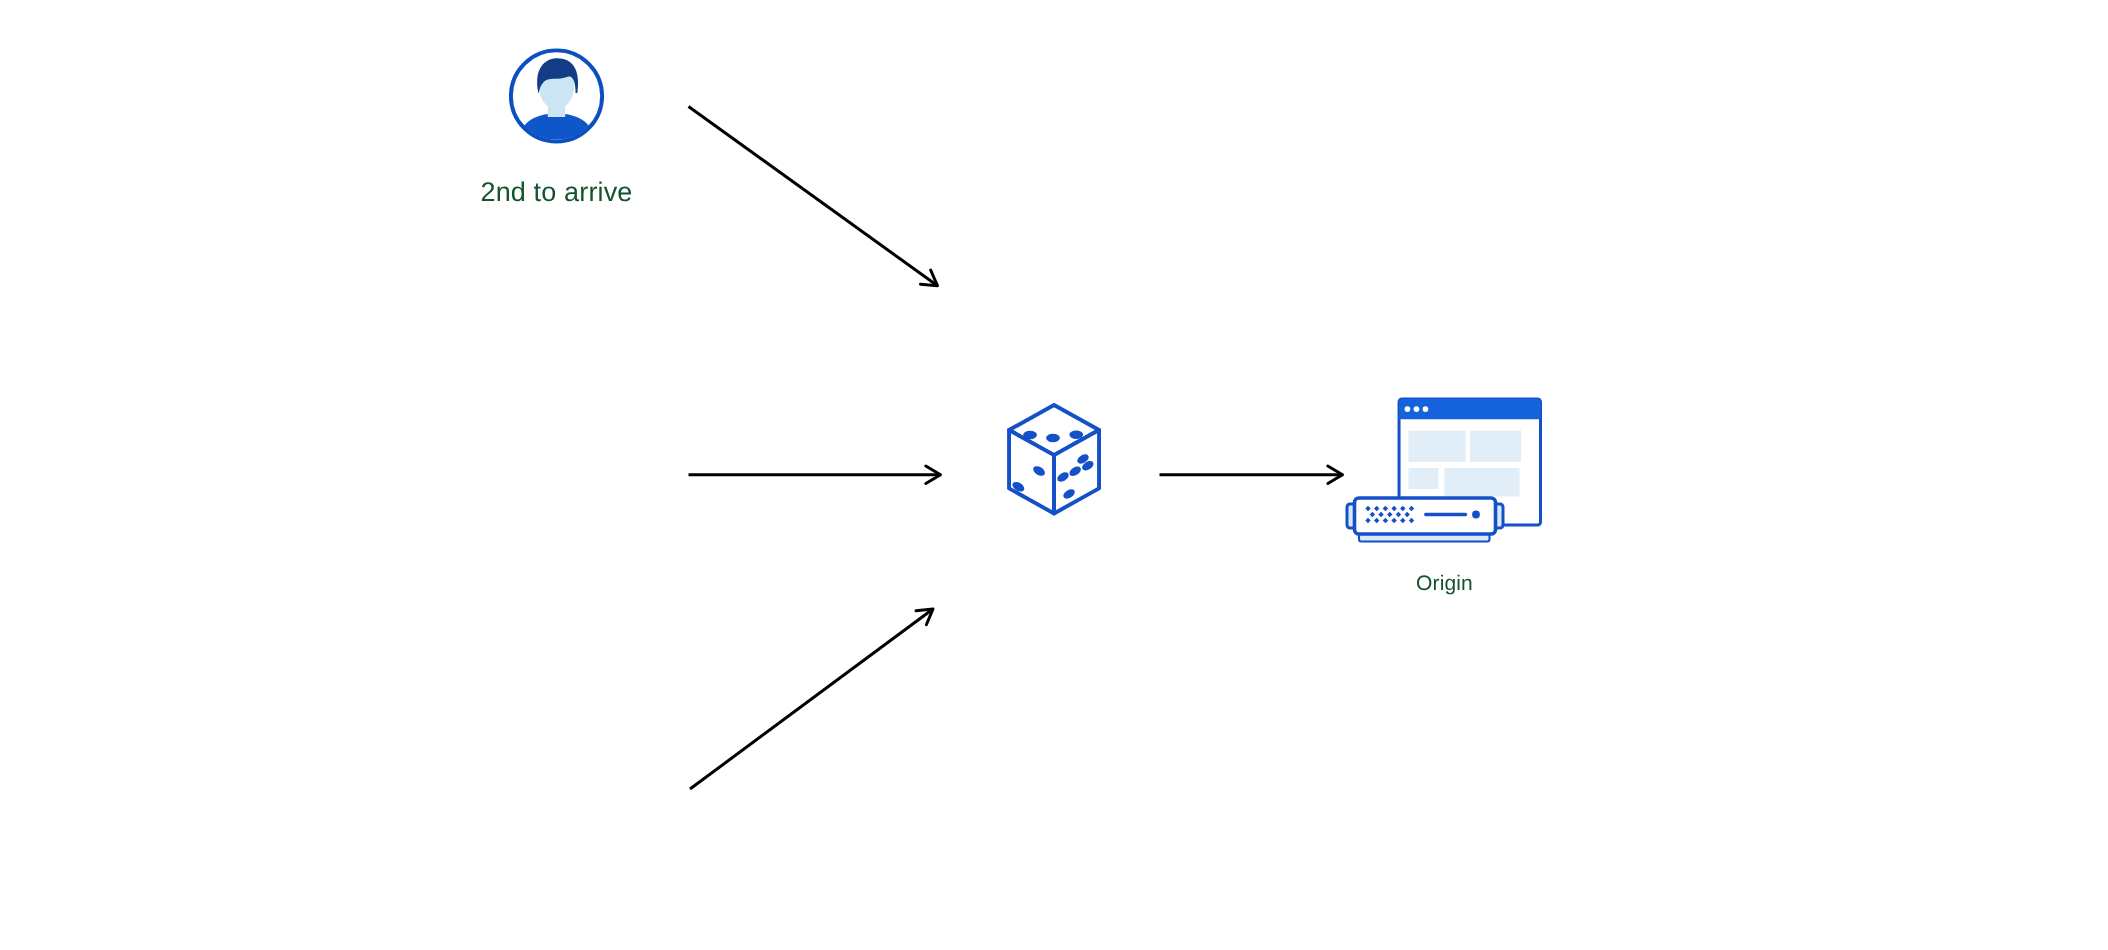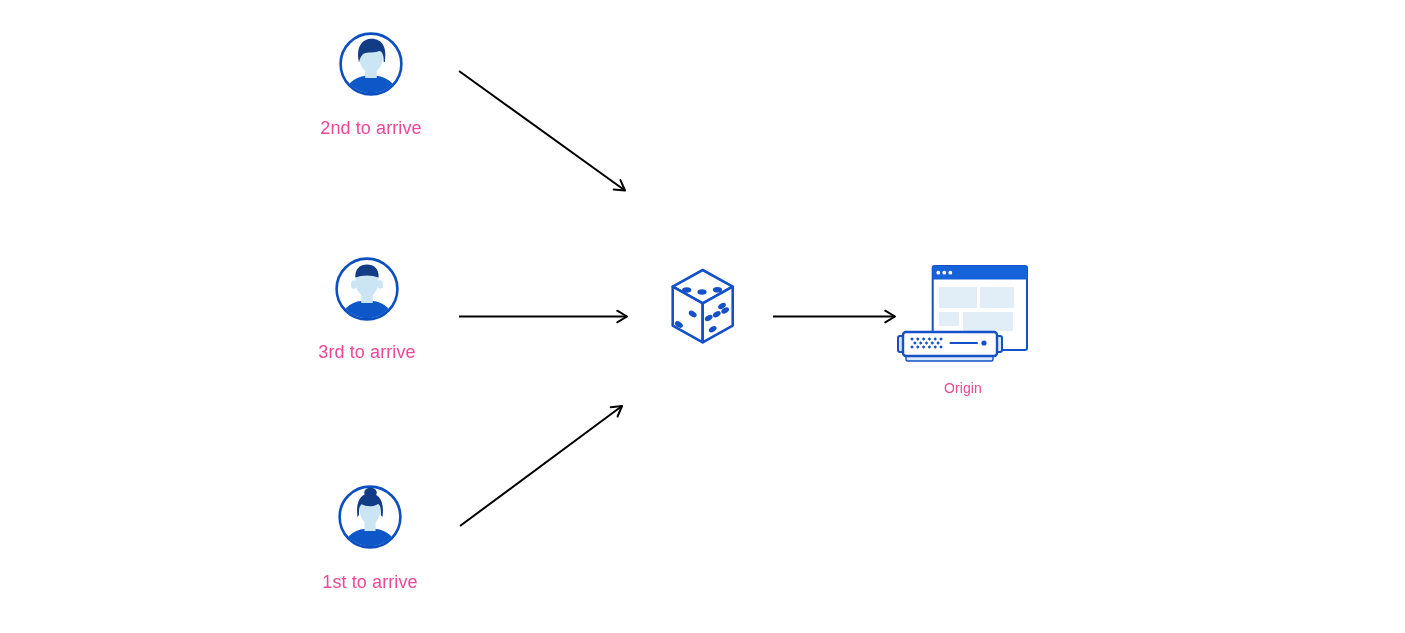--- a/index.html
+++ b/index.html
@@ -15,21 +15,21 @@
     position: absolute;
     left: 0; top: 0;
     width: 1405px; height: 633px;
     pointer-events: none;
   }
   .node { position: absolute; display: flex; flex-direction: column; align-items: center; }
   .node-label {
     margin-top: 20px;
     font-size: 18px;
     line-height: 20px;
-    color: #ec4899;
+    color: #14532d;
     letter-spacing: 0.1px;
     white-space: nowrap;
     text-align: center;
   }
   .client-2nd { left: 291px; top: 31px;  width: 160px; }
   .client-3rd { left: 287px; top: 256px; width: 160px; }
   .client-1st { left: 290px; top: 484px; width: 160px; }
   .client-2nd .node-label { margin-top: 21px; }
   .client-1st .node-label { margin-top: 22px; }
   .dice-node   { left: 666px; top: 264px; width: 74px; }
@@ -67,62 +67,21 @@
           <path d="M7,64 C8.5,50.5 19,44.6 33,44.6 C47,44.6 57.5,50.5 59,64 L59,70 L7,70 Z" fill="#0d57c9"></path>
           <path d="M27.2,32 L38.8,32 L38.8,47 L27.2,47 Z" fill="#cce5f4"></path>
           <path d="M33,11.5 C41.5,11.5 45.4,18 44.9,26.6 C44.4,35.6 39.4,41.6 33,41.6 C26.6,41.6 21.6,35.6 21.1,26.6 C20.6,18 24.5,11.5 33,11.5 Z" fill="#cce5f4"></path>
           <path d="M20.9,31 C17.4,13.6 26.3,7.6 33.6,7.8 C43.2,8 49.3,14.6 46.9,31 L45.7,31 C45.9,23.2 43.5,19 40.5,20.2 C34.3,22.7 27.3,20.1 24.4,23.7 C22.6,25.9 21.6,28.1 21.2,31 Z" fill="#123c85"></path>
         </g>
       </svg>
     </span>
     <span class="node-label">2nd to arrive</span>
   </div>
 
-  <div class="node client-3rd">
-    <span class="icon-wrap">
-      <svg width="66" height="66" viewBox="0 0 66 66">
-        <defs>
-            <clipPath id="avB">
-              <circle cx="33" cy="33" r="29.2"></circle>
-            </clipPath>
-          </defs>
-        <circle cx="33" cy="33" r="30.4" fill="#ffffff" stroke="#0b4fc0" stroke-width="2.6"></circle>
-        <g clip-path="url(#avB)">
-          <path d="M7,64 C8.5,50.5 19,44.6 33,44.6 C47,44.6 57.5,50.5 59,64 L59,70 L7,70 Z" fill="#0d57c9"></path>
-          <path d="M27.2,31 L38.8,31 L38.8,47 L27.2,47 Z" fill="#cce5f4"></path>
-          <ellipse cx="19.8" cy="28.5" rx="2.9" ry="4.3" fill="#cce5f4"></ellipse>
-          <ellipse cx="46.2" cy="28.5" rx="2.9" ry="4.3" fill="#cce5f4"></ellipse>
-          <path d="M33,11.8 C40.8,11.8 44.9,17.6 44.5,26.2 C44.1,34.8 39.1,41 33,41 C26.9,41 21.9,34.8 21.5,26.2 C21.1,17.6 25.2,11.8 33,11.8 Z" fill="#cce5f4"></path>
-          <path d="M21.3,21.6 C20.9,12.9 26,8.6 33,8.6 C40,8.6 45.1,12.9 44.7,21.6 C40.8,20.2 37.3,19.5 33,19.5 C28.7,19.5 25.2,20.2 21.3,21.6 Z" fill="#123c85"></path>
-        </g>
-      </svg>
-    </span>
-    <span class="node-label">3rd to arrive</span>
-  </div>
 
-  <div class="node client-1st">
-    <span class="icon-wrap">
-      <svg width="66" height="66" viewBox="0 0 66 66">
-        <defs>
-            <clipPath id="avC">
-              <circle cx="33" cy="33" r="29.2"></circle>
-            </clipPath>
-          </defs>
-        <circle cx="33" cy="33" r="30.4" fill="#ffffff" stroke="#0b4fc0" stroke-width="2.6"></circle>
-        <g clip-path="url(#avC)">
-          <path d="M7,64 C8.5,50.5 19,44.6 33,44.6 C47,44.6 57.5,50.5 59,64 L59,70 L7,70 Z" fill="#0d57c9"></path>
-          <path d="M27.4,32 L38.6,32 L38.6,47 L27.4,47 Z" fill="#cce5f4"></path>
-          <ellipse cx="33.5" cy="8.8" rx="6.3" ry="5" fill="#123c85"></ellipse>
-          <path d="M33,12.6 C40.2,12.6 43.8,18.1 43.4,26.1 C43,34.1 38.6,40.6 33,40.6 C27.4,40.6 23,34.1 22.6,26.1 C22.2,18.1 25.8,12.6 33,12.6 Z" fill="#cce5f4"></path>
-          <path d="M20.5,33 C18.2,15.8 24.8,9.4 33,9.4 C41.2,9.4 47.8,15.8 45.5,33 L43.8,31 C44.2,24.2 43,20.6 41,20 C36.2,23.2 28.6,22.8 24.8,20.3 C22.8,21.2 21.6,25 22,31 Z" fill="#123c85"></path>
-        </g>
-      </svg>
-    </span>
-    <span class="node-label">1st to arrive</span>
-  </div>
 
   <div class="node dice-node">
     <span class="icon-wrap">
       <svg width="74" height="84" viewBox="0 0 74 84">
         <g fill="#ffffff" stroke="#1450c8" stroke-width="2.6" stroke-linejoin="round">
           <polygon points="36.7,6 66.7,22.7 36.7,39.4 6.7,22.7"></polygon>
           <polygon points="6.7,22.7 36.7,39.4 36.7,78.3 6.7,61.6"></polygon>
           <polygon points="66.7,22.7 36.7,39.4 36.7,78.3 66.7,61.6"></polygon>
         </g>
         <g fill="#1450c8">

